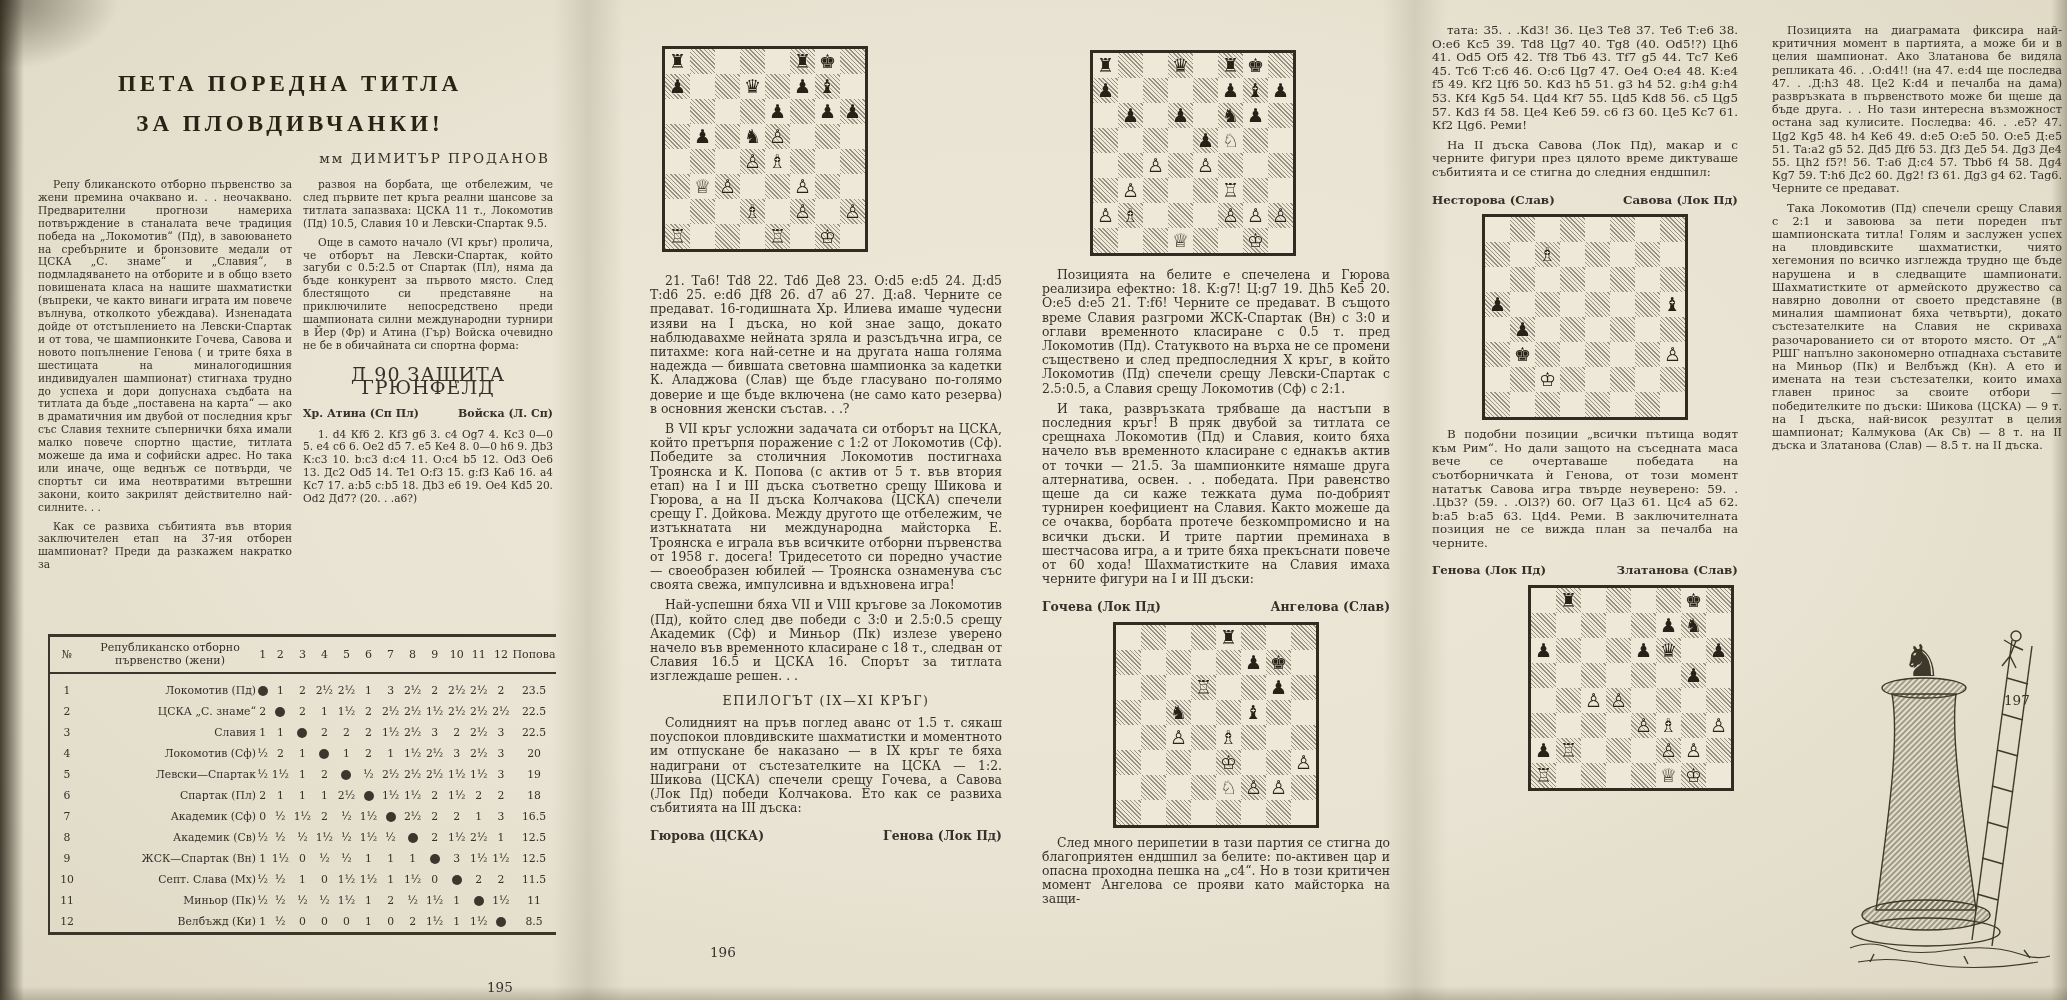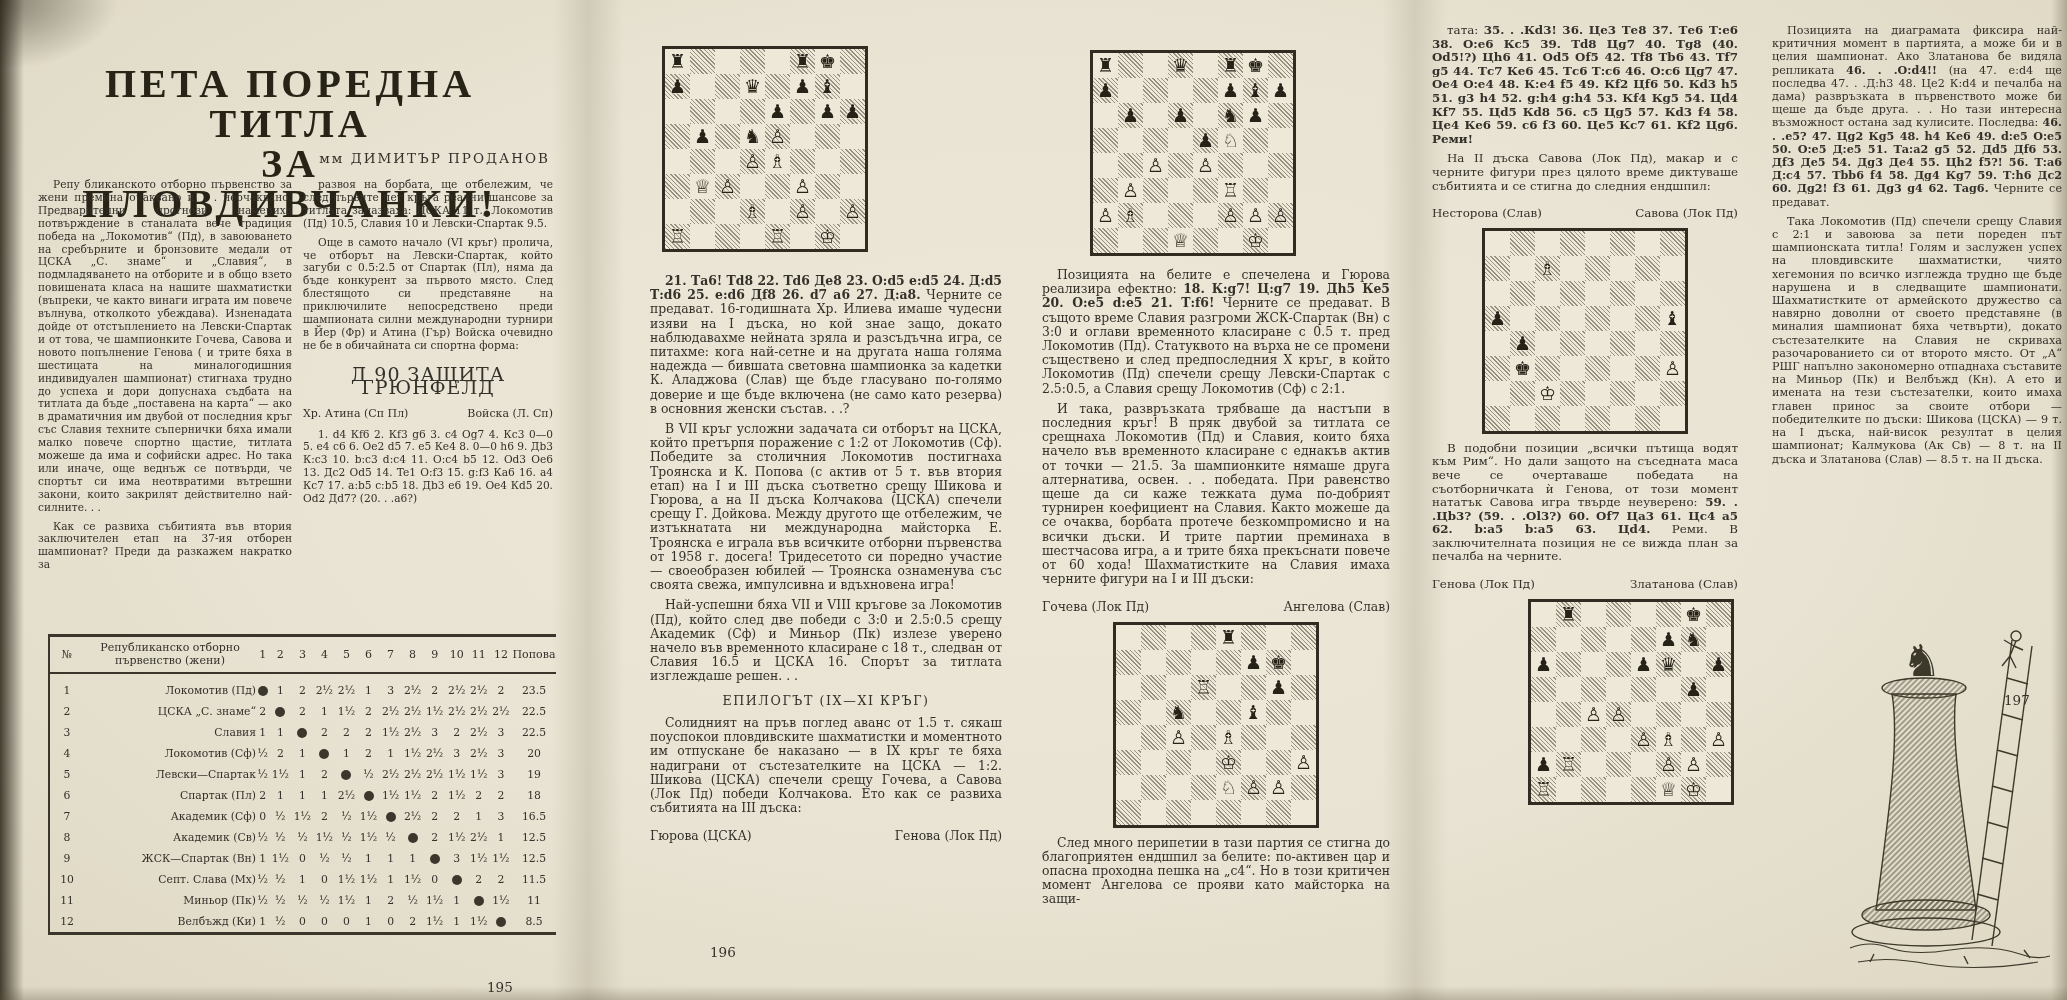--- a/index.html
+++ b/index.html
@@ -8,36 +8,36 @@
         background:radial-gradient(ellipse at 50% 45%, #ece7d6 0%, #e8e3d2 55%, #ded8c4 100%)}
   .abs{position:absolute}
   .shade{position:absolute;pointer-events:none}
   .shade-left{left:0;top:0;width:24px;height:100%;background:linear-gradient(90deg,rgba(40,34,22,.85),rgba(40,34,22,0))}
   .shade-corner{left:0;top:0;width:120px;height:70px;background:radial-gradient(ellipse at 0% 0%,rgba(40,34,22,.5),rgba(40,34,22,0) 70%)}
   .shade-g1{left:552px;top:0;width:72px;height:100%;background:linear-gradient(90deg,rgba(0,0,0,0),rgba(95,86,64,.16),rgba(0,0,0,0))}
   .shade-g2{left:1382px;top:0;width:66px;height:100%;background:linear-gradient(90deg,rgba(0,0,0,0),rgba(95,86,64,.15),rgba(0,0,0,0))}
   .shade-right{right:0;top:0;width:16px;height:100%;background:linear-gradient(270deg,rgba(85,76,54,.35),rgba(85,76,54,0))}
   .shade-bottom{left:0;bottom:0;width:100%;height:14px;background:linear-gradient(0deg,rgba(85,76,54,.28),rgba(85,76,54,0))}
 
-  .title{font-family:"Liberation Serif",serif;font-weight:700;font-size:40px;line-height:40px;
+  .title{font-family:"Liberation Serif",serif;font-weight:700;font-size:23px;line-height:40px;
          letter-spacing:4px;text-align:center;color:#26221733;color:#282317}
   .byline{font-size:13.5px;letter-spacing:2px;text-align:right;color:#35312a}
 
   .col{position:absolute;text-align:justify;color:#34302a}
   .col p{margin:0 0 6px 0;text-indent:15px}
   .col p.tight{margin-bottom:3px}
   .col-l{font-size:10.6px;line-height:12.9px}
   .col-m{font-size:12.4px;line-height:14.2px}
   .col-r1{font-size:11.9px;line-height:13.6px}
   .col-r2{font-size:11.2px;line-height:13.2px}
-  .bseg{font-weight:700}
+  .bseg{font-weight:400}
   .moves{font-weight:400}
   .gheading{text-align:center;font-size:19px;letter-spacing:1px;margin:16px 0 12px;text-indent:0}
   .sheading{text-align:center;font-size:12.6px;letter-spacing:1.6px;margin:10px 0 8px;text-indent:0}
-  .names{display:flex;justify-content:space-between;font-weight:400;margin:14px 0 7px;text-indent:0}
+  .names{display:flex;justify-content:space-between;font-weight:700;margin:14px 0 7px;text-indent:0}
   .col-l .names{font-size:11px}
 
   
   .diagram{border:3px solid #302c22;background:#ede8d7;display:grid;
            grid-template-columns:repeat(8,25px);grid-auto-rows:25px;width:200px;box-sizing:content-box}
   .diagram.flow{margin:4px auto 8px}
   .diagram.pushright{margin:4px 4px 6px auto}
   .sq{display:flex;align-items:center;justify-content:center}
   .sq.dark{background-image:repeating-linear-gradient(45deg,rgba(64,58,44,.5) 0,rgba(64,58,44,.5) 1px,rgba(0,0,0,0) 1px,rgba(0,0,0,0) 3px)}
   .pc{font-family:"DejaVu Sans",sans-serif;font-size:19px;line-height:25px;color:#262218;

